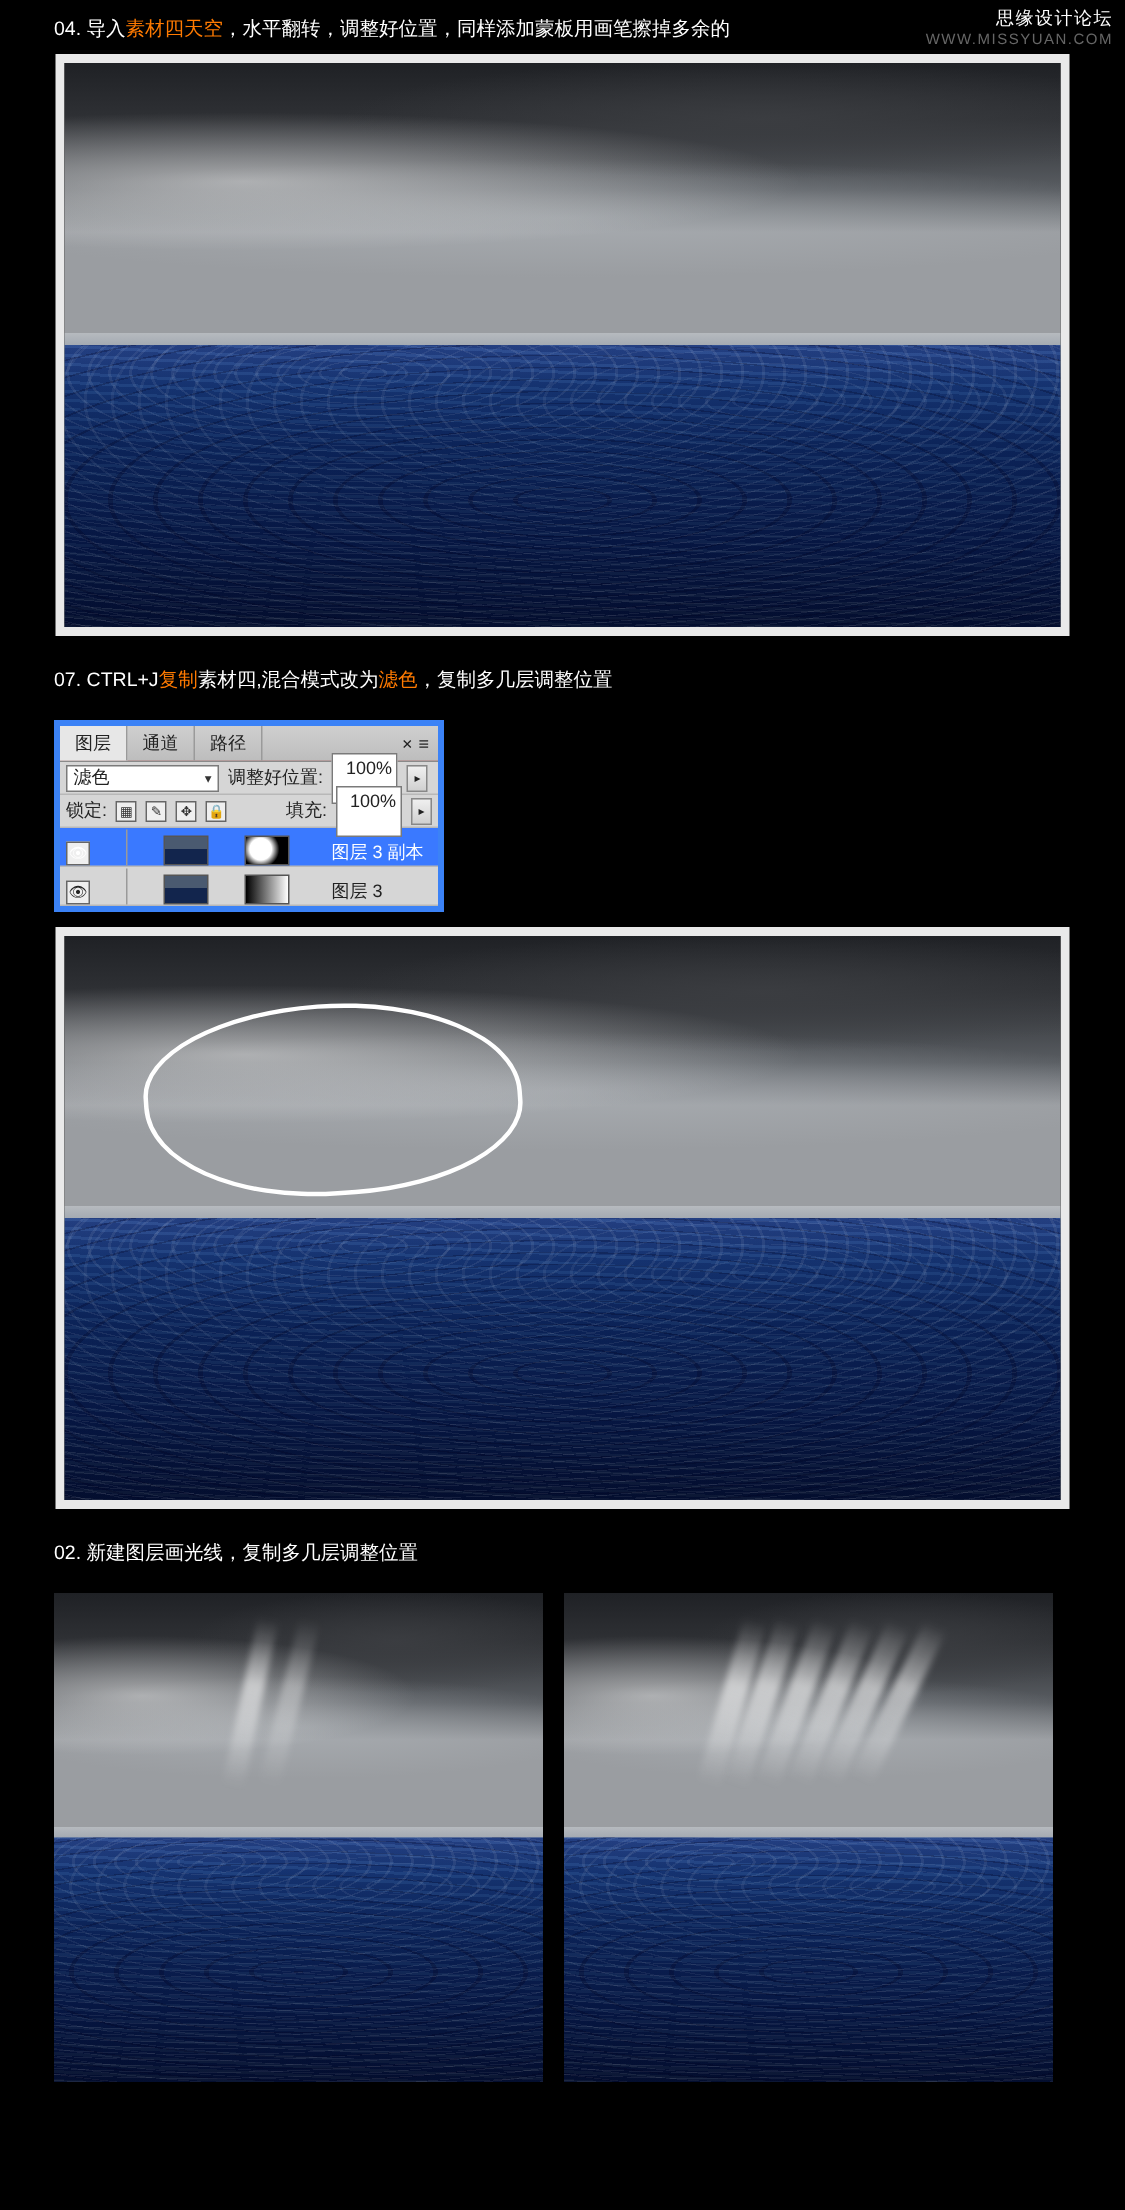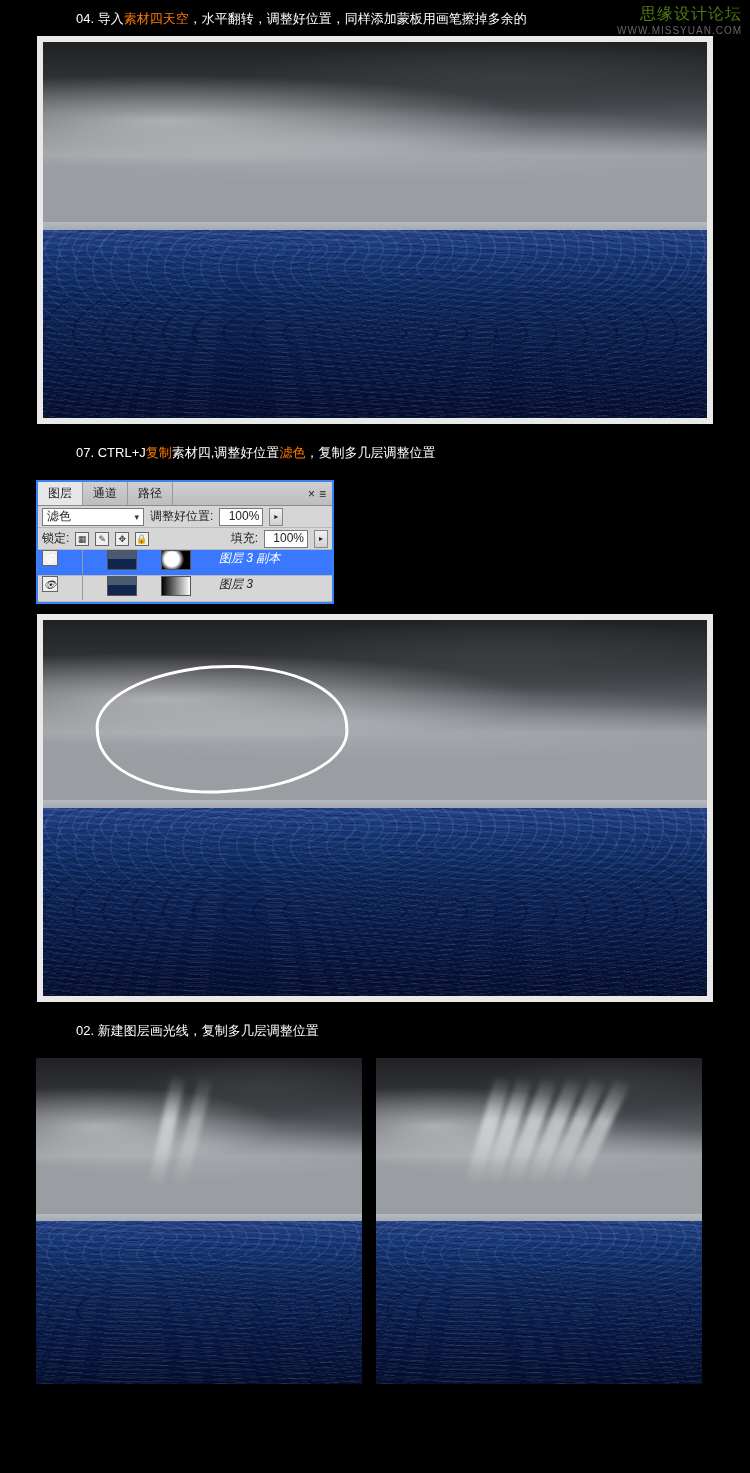--- a/index.html
+++ b/index.html
@@ -6,24 +6,24 @@
   body {
     background: #000;
     color: #fff;
     font-family: "Microsoft YaHei", SimSun, Arial, sans-serif;
     font-size: 13px;
     width: 750px;
     margin: 0 auto;
     padding-top: 8px;
   }
   .watermark { position: absolute; top: 4px; right: 8px; text-align: right; }
-  .watermark .wm-title { color: #4d7c0f; font-size: 16px; letter-spacing: 1px; }
+  .watermark .wm-title { color: #ffffff; font-size: 12px; letter-spacing: 1px; }
   .watermark .wm-url { color: #666; font-size: 10px; letter-spacing: 1px; }
   .step { margin: 0 0 16px 0; padding: 0 36px; }
-  .step-text { line-height: 22px; margin-bottom: 6px; margin-left: 40px; }
+  .step-text { line-height: 22px; margin-bottom: 6px; }
   .step-text .num { color: #fff; }
   .step-text .hl { color: #ff7a00; }
   .step-text .txt { color: #fff; }
   .img-border {
     border: 6px solid #e9e9e9;
     display: block;
     margin: 6px auto 18px;
     position: relative;
     overflow: hidden;
   }
@@ -56,35 +56,35 @@
   .rays.few .ray:nth-child(1){left:38%; transform:rotate(12deg);} 
   .rays.few .ray:nth-child(2){left:46%; transform:rotate(14deg); opacity:.6;}
   .rays.many .ray{ width:16px; }
   .rays.many .ray:nth-child(1){left:32%; transform:rotate(16deg);} 
   .rays.many .ray:nth-child(2){left:38%; transform:rotate(18deg);} 
   .rays.many .ray:nth-child(3){left:45%; transform:rotate(20deg);} 
   .rays.many .ray:nth-child(4){left:52%; transform:rotate(22deg);} 
   .rays.many .ray:nth-child(5){left:59%; transform:rotate(24deg);} 
   .rays.many .ray:nth-child(6){left:66%; transform:rotate(26deg);} 
   
-  .panel { width:298px; margin: 4px 0 10px 36px; background:#fca5a5; border:2px solid #3b82f6; font-size:12px; color:#222; }
+  .panel { width:260px; margin: 4px 0 10px 36px; background:#fca5a5; border:4px solid #3b82f6; font-size:12px; color:#222; }
   .tabs { display:flex; background:linear-gradient(#cfcfcf,#bdbdbd); border-bottom:1px solid #8a8a8a; }
   .tab { padding:3px 10px; border-right:1px solid #9a9a9a; }
   .tab.active { background:#e7e7e7; }
   .tab-close { margin-left:auto; padding:0 6px; display:flex; align-items:center; gap:4px; }
   .panel-row { display:flex; align-items:center; height:22px; padding:0 4px; gap:6px; background:#d6d6d6; border-bottom:1px solid #b8b8b8;}
   .dd { flex:0 0 102px; background:#fff; border:1px solid #7a7a7a; height:18px; display:flex; align-items:center; justify-content:space-between; padding:0 4px;}
   .dd .arrow{ font-size:9px; color:#333; }
   .lbl{ color:#222; }
-  .numbox{ width:44px; height:18px; background:#fff; border:1px solid #7a7a7a; display:flex; align-items:flex-start; justify-content:flex-end; padding:0 3px;}
+  .numbox{ width:44px; height:18px; background:#fff; border:1px solid #7a7a7a; display:flex; align-items:flex-end; justify-content:flex-end; padding:16px 3px;}
   .flybtn{ width:14px; height:18px; border:1px solid #888; background:linear-gradient(#f0f0f0,#d0d0d0); display:flex; align-items:center; justify-content:center; font-size:8px;}
   .icon-row{ display:flex; gap:6px; align-items:center;}
   .ic{ width:14px; height:14px; border:1px solid #666; background:#efefef; display:flex; align-items:center; justify-content:center; font-size:9px; color:#333;}
   .layer-list{ background:#d6d6d6; }
-  .layer-item{ display:flex; align-items:flex-start; height:26px; padding:0 4px; gap:24px; border-bottom:1px solid #b8b8b8;font-style:italic;}
+  .layer-item{ display:flex; align-items:flex-end; height:26px; padding:0 4px; gap:24px; border-bottom:1px solid #b8b8b8;}
   .layer-item.sel{ background:#3a79ff; color:#fff;}
   .eye{ width:16px; height:16px; border:1px solid #666; background:#efefef; display:flex; align-items:center; justify-content:center; font-size:10px;}
   .vdiv{ width:1px; height:24px; background:#9a9a9a;}
   .thumb{ width:30px; height:20px; border:1px solid #555; background:linear-gradient(#4a5a70 0 45%, #12254d 45% 100%);}
   .mask{ width:30px; height:20px; border:1px solid #555; background:#fff;}
   .mask.grad{ background:linear-gradient(to right,#000,#fff);}
   .mask.spot{ background:radial-gradient(circle at 35% 45%, #fff 0 35%, #000 60%);}
   .layer-name{ flex:1; padding-left:4px; font-size:12px;}
   .pair{ display:flex; gap:14px; padding:0 36px;}
   .pair .half{ width:326px; height:326px; position:relative; overflow:hidden;}
@@ -108,21 +108,21 @@
       <div class="horizon"></div>
       <div class="sea"></div>
     </div>
     <div class="scrollbar-stub"></div>
   </div>
 </div>
 
 <div class="step">
   <p class="step-text">
     <span class="num">07.</span>
-    <span class="txt">CTRL+J</span><span class="hl">复制</span><span class="txt">素材四,调整好位置</span><span class="hl">滤色</span><span class="txt">，复制多几层调整位置</span>
+    <span class="txt">CTRL+J</span><span class="hl">复制</span><span class="txt">素材四,混合模式改为</span><span class="hl">滤色</span><span class="txt">，复制多几层调整位置</span>
   </p>
 </div>
 
 <div class="panel">
   <div class="tabs">
     <div class="tab active">图层</div>
     <div class="tab">通道</div>
     <div class="tab">路径</div>
     <div class="tab-close">
       <span>×</span>

